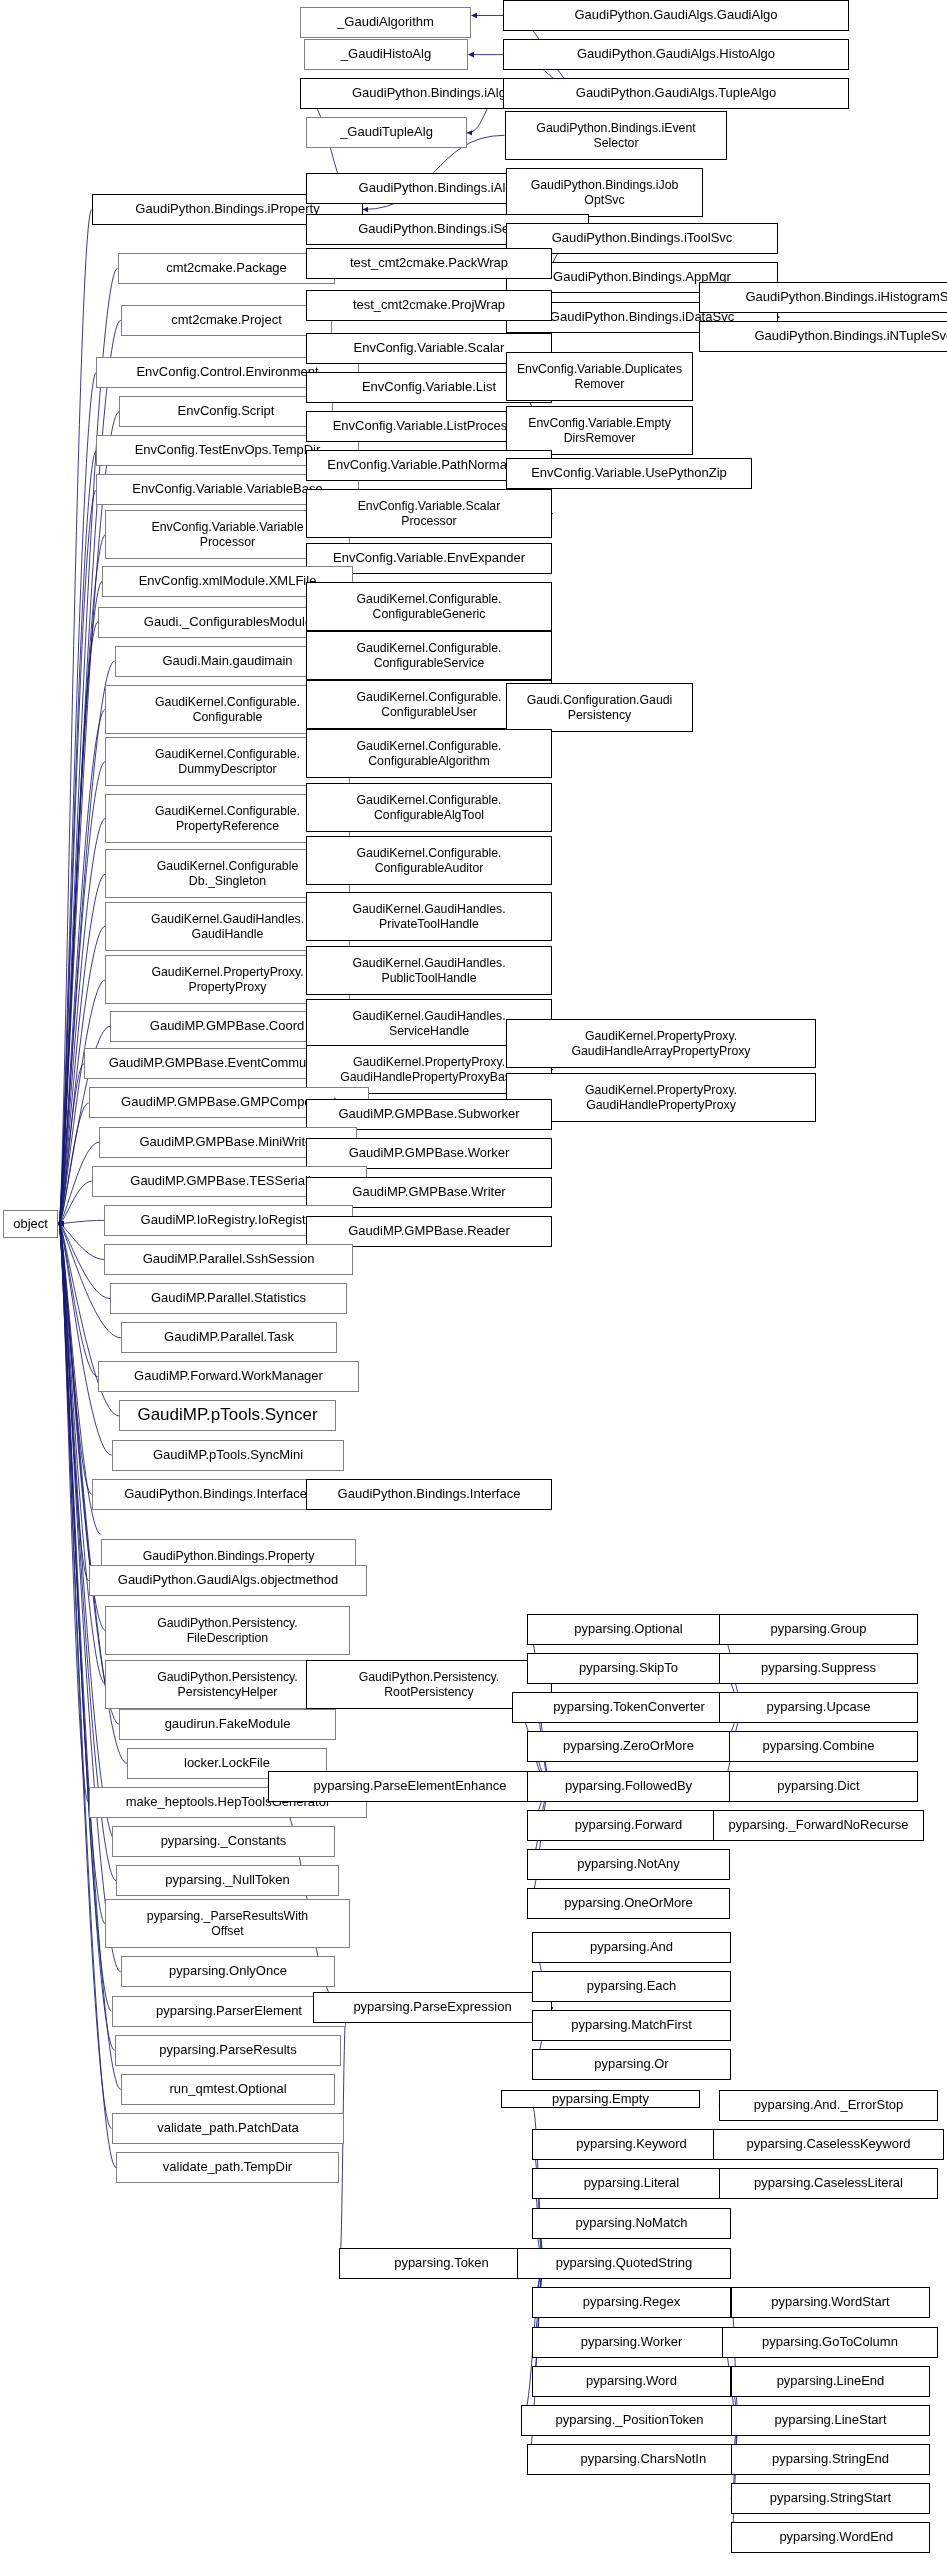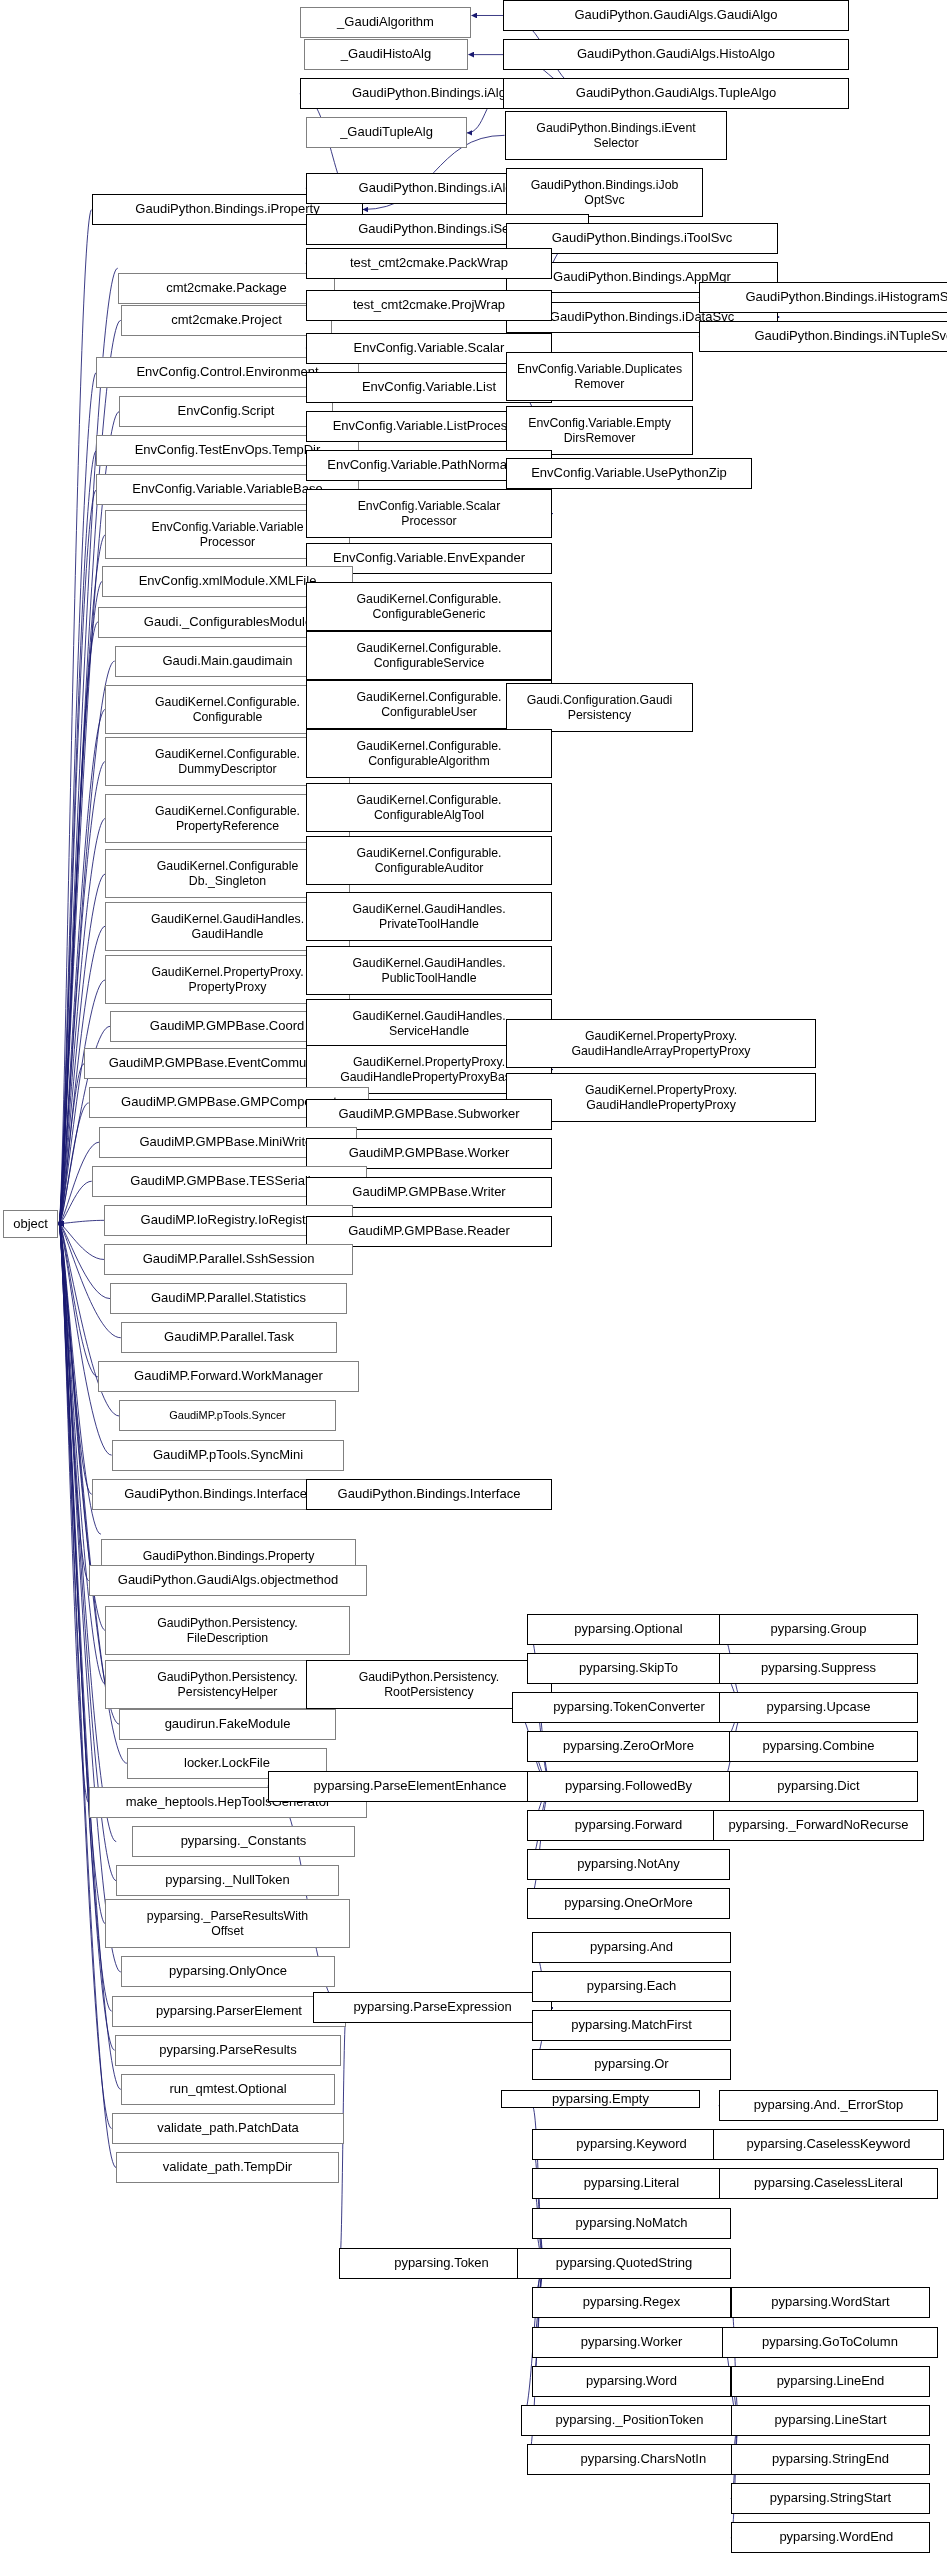--- a/index.html
+++ b/index.html
@@ -172,21 +172,21 @@
       <div class="node" style="left: 92px; top: 194px; width: 271px; height: 31px; font-size: 13px; line-height: 14.6px;">GaudiPython.Bindings.iProperty</div>
       <div class="node" style="left: 306px; top: 173px; width: 283px; height: 31px; font-size: 13px; line-height: 14.6px;">GaudiPython.Bindings.iAlgTool</div>
       <div class="node" style="left: 506px; top: 168px; width: 197px; height: 49px; font-size: 12.3px; line-height: 14.6px;">GaudiPython.Bindings.iJob
 OptSvc</div>
       <div class="node" style="left: 306px; top: 214px; width: 283px; height: 31px; font-size: 13px; line-height: 14.6px;">GaudiPython.Bindings.iService</div>
       <div class="node" style="left: 506px; top: 223px; width: 272px; height: 31px; font-size: 13px; line-height: 14.6px;">GaudiPython.Bindings.iToolSvc</div>
       <div class="node" style="left: 506px; top: 262px; width: 272px; height: 31px; font-size: 13px; line-height: 14.6px;">GaudiPython.Bindings.AppMgr</div>
       <div class="node" style="left: 506px; top: 302px; width: 272px; height: 31px; font-size: 13px; line-height: 14.6px;">GaudiPython.Bindings.iDataSvc</div>
       <div class="node" style="left: 699px; top: 282px; width: 309px; height: 31px; font-size: 13px; line-height: 14.6px;">GaudiPython.Bindings.iHistogramSvc</div>
       <div class="node" style="left: 699px; top: 321px; width: 309px; height: 31px; font-size: 13px; line-height: 14.6px;">GaudiPython.Bindings.iNTupleSvc</div>
-      <div class="node root" style="left: 118px; top: 253px; width: 217px; height: 31px; font-size: 13px; line-height: 14.6px; margin-top: 20px;">cmt2cmake.Package</div>
+      <div class="node root" style="left: 118px; top: 253px; width: 217px; height: 31px; font-size: 13px; line-height: 14.6px;">cmt2cmake.Package</div>
       <div class="node" style="left: 306px; top: 248px; width: 246px; height: 31px; font-size: 13px; line-height: 14.6px;">test_cmt2cmake.PackWrap</div>
       <div class="node root" style="left: 121px; top: 305px; width: 211px; height: 31px; font-size: 13px; line-height: 14.6px;">cmt2cmake.Project</div>
       <div class="node" style="left: 306px; top: 290px; width: 246px; height: 31px; font-size: 13px; line-height: 14.6px;">test_cmt2cmake.ProjWrap</div>
       <div class="node root" style="left: 96px; top: 357px; width: 263px; height: 31px; font-size: 13px; line-height: 14.6px;">EnvConfig.Control.Environment</div>
       <div class="node" style="left: 306px; top: 333px; width: 246px; height: 31px; font-size: 13px; line-height: 14.6px;">EnvConfig.Variable.Scalar</div>
       <div class="node root" style="left: 119px; top: 396px; width: 214px; height: 31px; font-size: 13px; line-height: 14.6px;">EnvConfig.Script</div>
       <div class="node" style="left: 306px; top: 372px; width: 246px; height: 31px; font-size: 13px; line-height: 14.6px;">EnvConfig.Variable.List</div>
       <div class="node root" style="left: 96px; top: 435px; width: 263px; height: 31px; font-size: 13px; line-height: 14.6px;">EnvConfig.TestEnvOps.TempDir</div>
       <div class="node" style="left: 306px; top: 411px; width: 246px; height: 31px; font-size: 13px; line-height: 14.6px;">EnvConfig.Variable.ListProcessor</div>
       <div class="node" style="left: 506px; top: 352px; width: 187px; height: 49px; font-size: 12.3px; line-height: 14.6px;">EnvConfig.Variable.Duplicates
@@ -249,37 +249,37 @@
       <div class="node root" style="left: 99px; top: 1127px; width: 258px; height: 31px; font-size: 13px; line-height: 14.6px;">GaudiMP.GMPBase.MiniWriter</div>
       <div class="node" style="left: 306px; top: 1138px; width: 246px; height: 31px; font-size: 13px; line-height: 14.6px;">GaudiMP.GMPBase.Worker</div>
       <div class="node root" style="left: 92px; top: 1166px; width: 275px; height: 31px; font-size: 13px; line-height: 14.6px;">GaudiMP.GMPBase.TESSerializer</div>
       <div class="node" style="left: 306px; top: 1177px; width: 246px; height: 31px; font-size: 13px; line-height: 14.6px;">GaudiMP.GMPBase.Writer</div>
       <div class="node root" style="left: 104px; top: 1205px; width: 249px; height: 31px; font-size: 13px; line-height: 14.6px;">GaudiMP.IoRegistry.IoRegistry</div>
       <div class="node" style="left: 306px; top: 1216px; width: 246px; height: 31px; font-size: 13px; line-height: 14.6px;">GaudiMP.GMPBase.Reader</div>
       <div class="node root" style="left: 104px; top: 1244px; width: 249px; height: 31px; font-size: 13px; line-height: 14.6px;">GaudiMP.Parallel.SshSession</div>
       <div class="node root" style="left: 110px; top: 1283px; width: 237px; height: 31px; font-size: 13px; line-height: 14.6px;">GaudiMP.Parallel.Statistics</div>
       <div class="node root" style="left: 121px; top: 1322px; width: 216px; height: 31px; font-size: 13px; line-height: 14.6px;">GaudiMP.Parallel.Task</div>
       <div class="node root" style="left: 98px; top: 1361px; width: 261px; height: 31px; font-size: 13px; line-height: 14.6px;">GaudiMP.Forward.WorkManager</div>
-      <div class="node root" style="left: 119px; top: 1400px; width: 217px; height: 31px; font-size: 11px; line-height: 14.6px;">GaudiMP.pTools.Syncer</div>
+      <div class="node root" style="left: 119px; top: 1400px; width: 217px; height: 31px; font-size: 17px; line-height: 14.6px;">GaudiMP.pTools.Syncer</div>
       <div class="node root" style="left: 112px; top: 1440px; width: 232px; height: 31px; font-size: 13px; line-height: 14.6px;">GaudiMP.pTools.SyncMini</div>
       <div class="node root" style="left: 92px; top: 1479px; width: 274px; height: 31px; font-size: 13px; line-height: 14.6px;">GaudiPython.Bindings.InterfaceCast</div>
       <div class="node" style="left: 306px; top: 1479px; width: 246px; height: 31px; font-size: 13px; line-height: 14.6px;">GaudiPython.Bindings.Interface</div>
       <div class="node root" style="left: 101px; top: 1510px; width: 255px; height: 49px; font-size: 12.3px; line-height: 14.6px; margin-top: 29px;">GaudiPython.Bindings.Property
 Entry</div>
       <div class="node root" style="left: 89px; top: 1565px; width: 278px; height: 31px; font-size: 13px; line-height: 14.6px;">GaudiPython.GaudiAlgs.objectmethod</div>
       <div class="node root" style="left: 105px; top: 1606px; width: 245px; height: 49px; font-size: 12.3px; line-height: 14.6px;">GaudiPython.Persistency.
 FileDescription</div>
       <div class="node root" style="left: 105px; top: 1660px; width: 245px; height: 49px; font-size: 12.3px; line-height: 14.6px;">GaudiPython.Persistency.
 PersistencyHelper</div>
       <div class="node" style="left: 306px; top: 1660px; width: 246px; height: 49px; font-size: 12.3px; line-height: 14.6px;">GaudiPython.Persistency.
 RootPersistency</div>
       <div class="node root" style="left: 119px; top: 1709px; width: 217px; height: 31px; font-size: 13px; line-height: 14.6px;">gaudirun.FakeModule</div>
       <div class="node root" style="left: 127px; top: 1748px; width: 200px; height: 31px; font-size: 13px; line-height: 14.6px;">locker.LockFile</div>
       <div class="node root" style="left: 89px; top: 1787px; width: 278px; height: 31px; font-size: 13px; line-height: 14.6px;">make_heptools.HepToolsGenerator</div>
-      <div class="node root" style="left: 132px; top: 1826px; width: 223px; height: 31px; font-size: 13px; line-height: 14.6px;">pyparsing._Constants</div>
+      <div class="node root" style="left: 112px; top: 1826px; width: 223px; height: 31px; font-size: 13px; line-height: 14.6px;">pyparsing._Constants</div>
       <div class="node root" style="left: 116px; top: 1865px; width: 223px; height: 31px; font-size: 13px; line-height: 14.6px;">pyparsing._NullToken</div>
       <div class="node root" style="left: 105px; top: 1899px; width: 245px; height: 49px; font-size: 12.3px; line-height: 14.6px;">pyparsing._ParseResultsWith
 Offset</div>
       <div class="node root" style="left: 121px; top: 1956px; width: 214px; height: 31px; font-size: 13px; line-height: 14.6px;">pyparsing.OnlyOnce</div>
       <div class="node root" style="left: 112px; top: 1996px; width: 234px; height: 31px; font-size: 13px; line-height: 14.6px;">pyparsing.ParserElement</div>
       <div class="node root" style="left: 115px; top: 2035px; width: 226px; height: 31px; font-size: 13px; line-height: 14.6px;">pyparsing.ParseResults</div>
       <div class="node root" style="left: 121px; top: 2074px; width: 214px; height: 31px; font-size: 13px; line-height: 14.6px;">run_qmtest.Optional</div>
       <div class="node root" style="left: 112px; top: 2113px; width: 232px; height: 31px; font-size: 13px; line-height: 14.6px;">validate_path.PatchData</div>
       <div class="node root" style="left: 116px; top: 2152px; width: 223px; height: 31px; font-size: 13px; line-height: 14.6px;">validate_path.TempDir</div>
       <div class="node" style="left: 268px; top: 1771px; width: 284px; height: 31px; font-size: 13px; line-height: 14.6px;">pyparsing.ParseElementEnhance</div>

